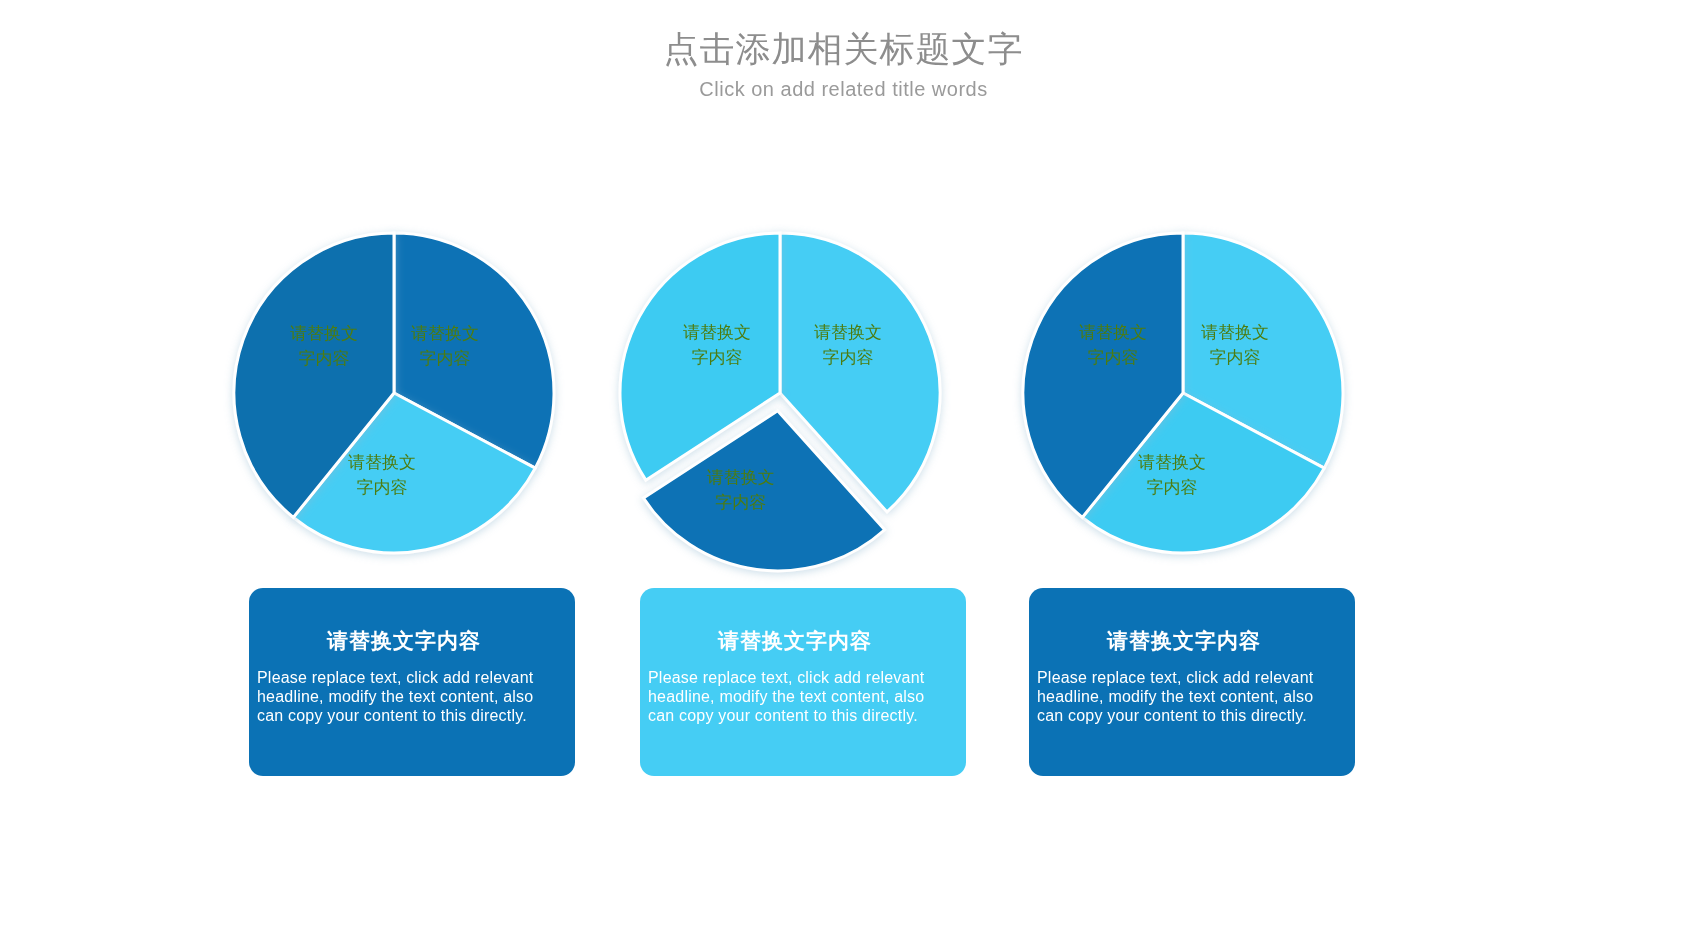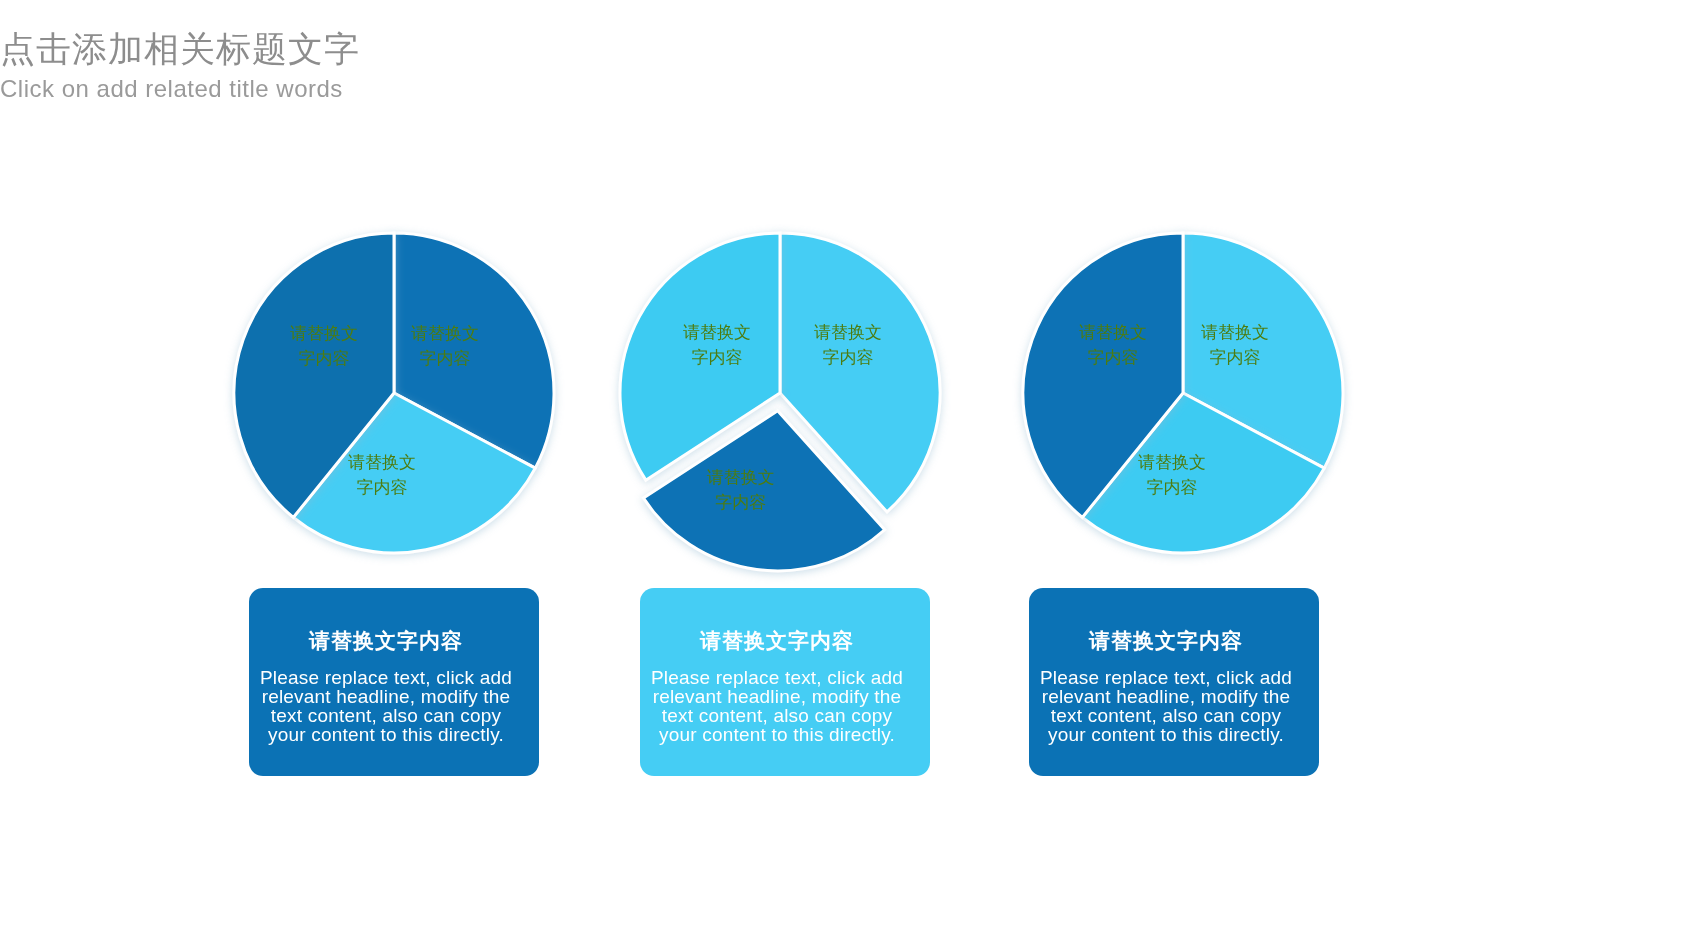--- a/index.html
+++ b/index.html
@@ -14,31 +14,32 @@
     overflow: hidden;
     font-family: "Liberation Sans", "DejaVu Sans", sans-serif;
   }
 
   
   #header {
     position: absolute;
     top: 26px;
     left: 0;
     width: 1687px;
+    text-align: center;
   }
   #title-cn {
     font-size: 35px;
     color: #8d8d8d;
     letter-spacing: 1px;
     line-height: 46px;
     font-weight: 400;
     white-space: nowrap;
   }
   #title-en {
-    font-size: 24px;
+    font-size: 20px;
     color: #9a9a9a;
     letter-spacing: 0.5px;
     line-height: 30px;
     margin-top: 2px;
     font-weight: 400;
     white-space: nowrap;
   }
 
   
   #charts-row {
@@ -82,44 +83,44 @@
   #cards-row {
     position: absolute;
     top: 588px;
     left: 0;
     width: 1687px;
     height: 195px;
   }
   .card {
     position: absolute;
     top: 0;
-    width: 290px;
+    width: 326px;
     height: 188px;
     border-radius: 14px;
     box-sizing: border-box;
     padding: 38px 24px 0 8px;
   }
   #card-1 { left: 249px; }
   #card-2 { left: 640px; }
   #card-3 { left: 1029px; }
 
   .card-title {
     font-size: 21px;
     color: #ffffff;
     text-align: center;
     line-height: 30px;
     font-weight: bold;
     letter-spacing: 1px;
     margin-bottom: 12px;
   }
   .card-body {
-    font-size: 19px;
+    font-size: 16px;
     color: #ffffff;
     line-height: 19px;
-    text-align: center;
+    text-align: left;
     letter-spacing: 0.2px;
   }
 </style>
 </head>
 <body>
 
 <div id="header">
   <div id="title-cn">点击添加相关标题文字</div>
   <div id="title-en">Click on add related title words</div>
 </div>

